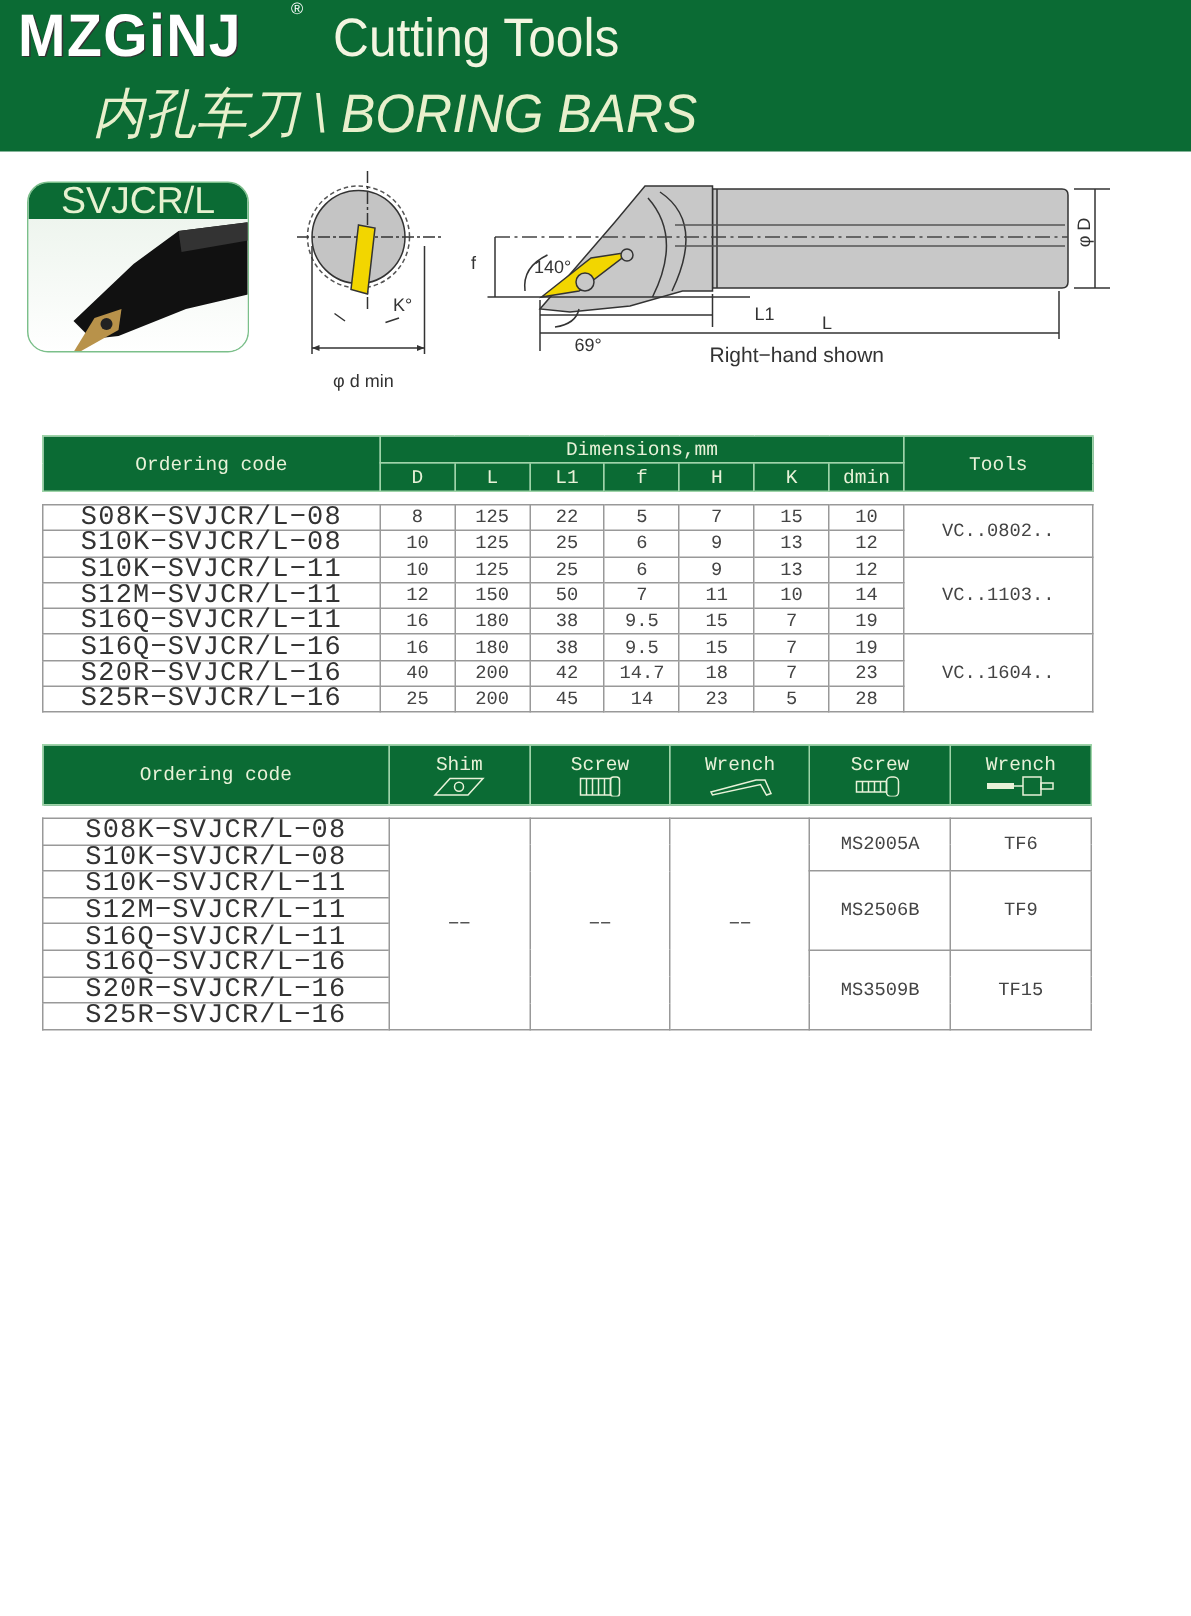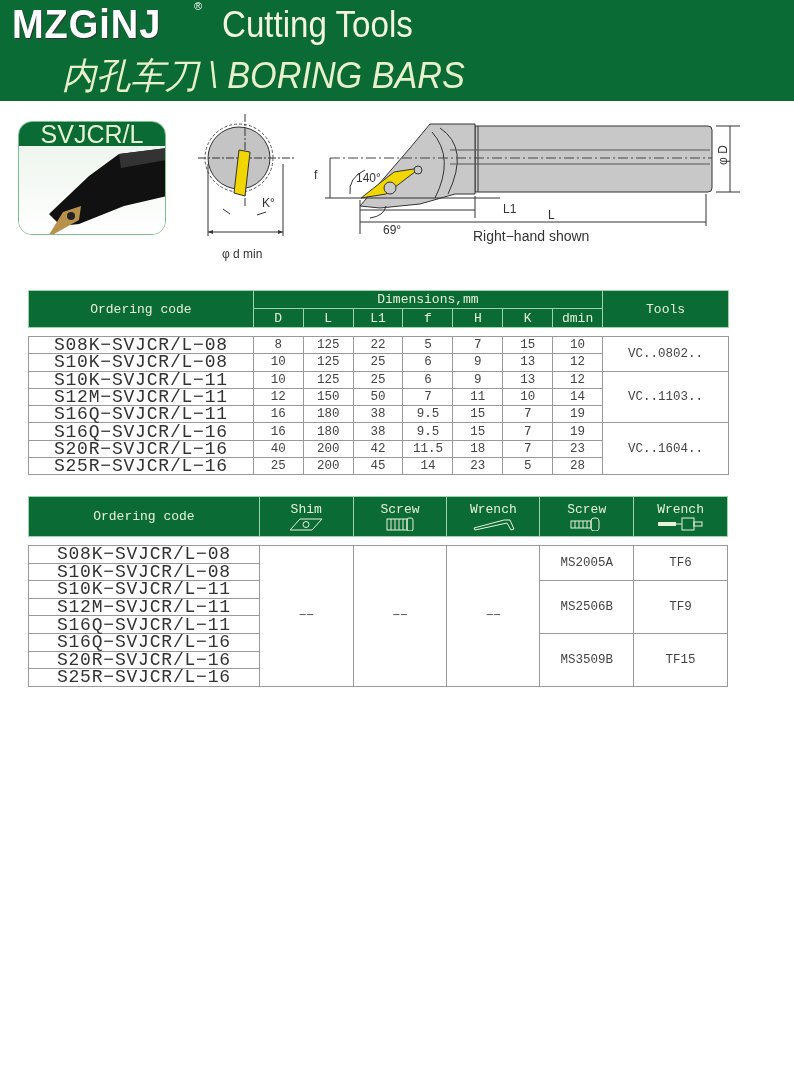--- a/index.html
+++ b/index.html
@@ -207,21 +207,21 @@
         <td>15</td>
         <td>7</td>
         <td>19</td>
       <td rowspan="3">VC..1604..</td>
     </tr>
     <tr>
       <td class="code">S20R−SVJCR/L−16</td>
       <td>40</td>
         <td>200</td>
         <td>42</td>
-        <td>11.5</td>
+        <td>14.7</td>
         <td>18</td>
         <td>7</td>
         <td>23</td>
     </tr>
     <tr>
       <td class="code">S25R−SVJCR/L−16</td>
       <td>25</td>
         <td>200</td>
         <td>45</td>
         <td>14</td>

